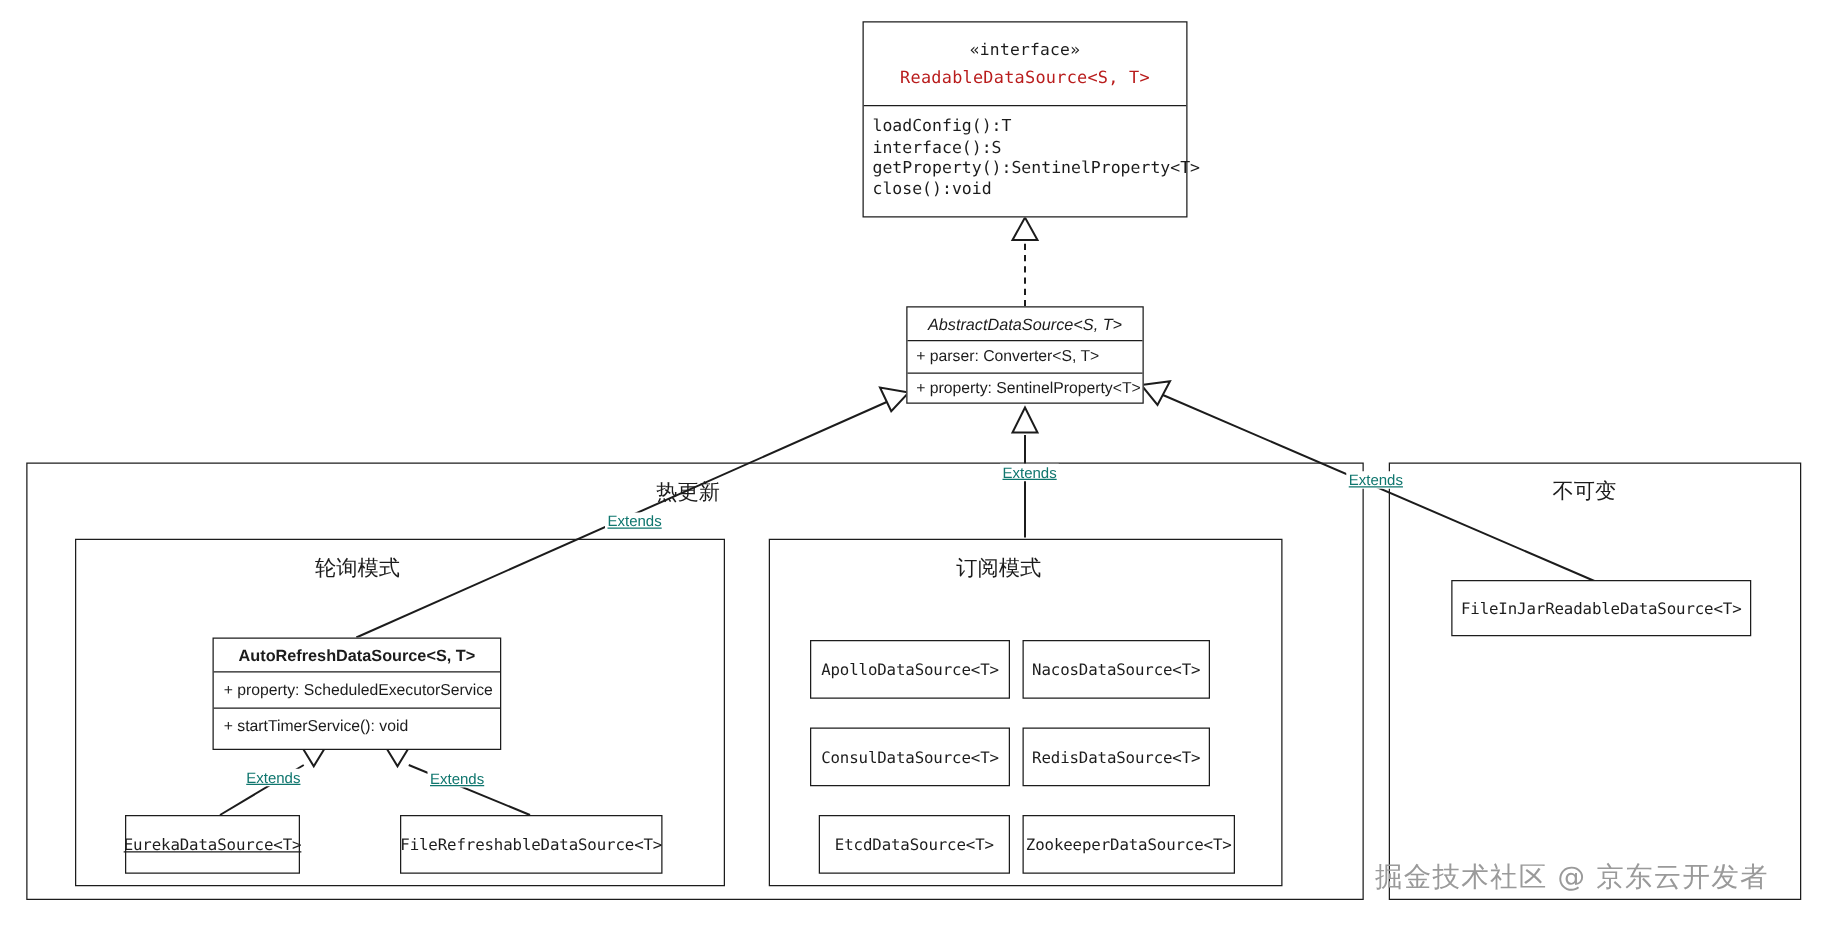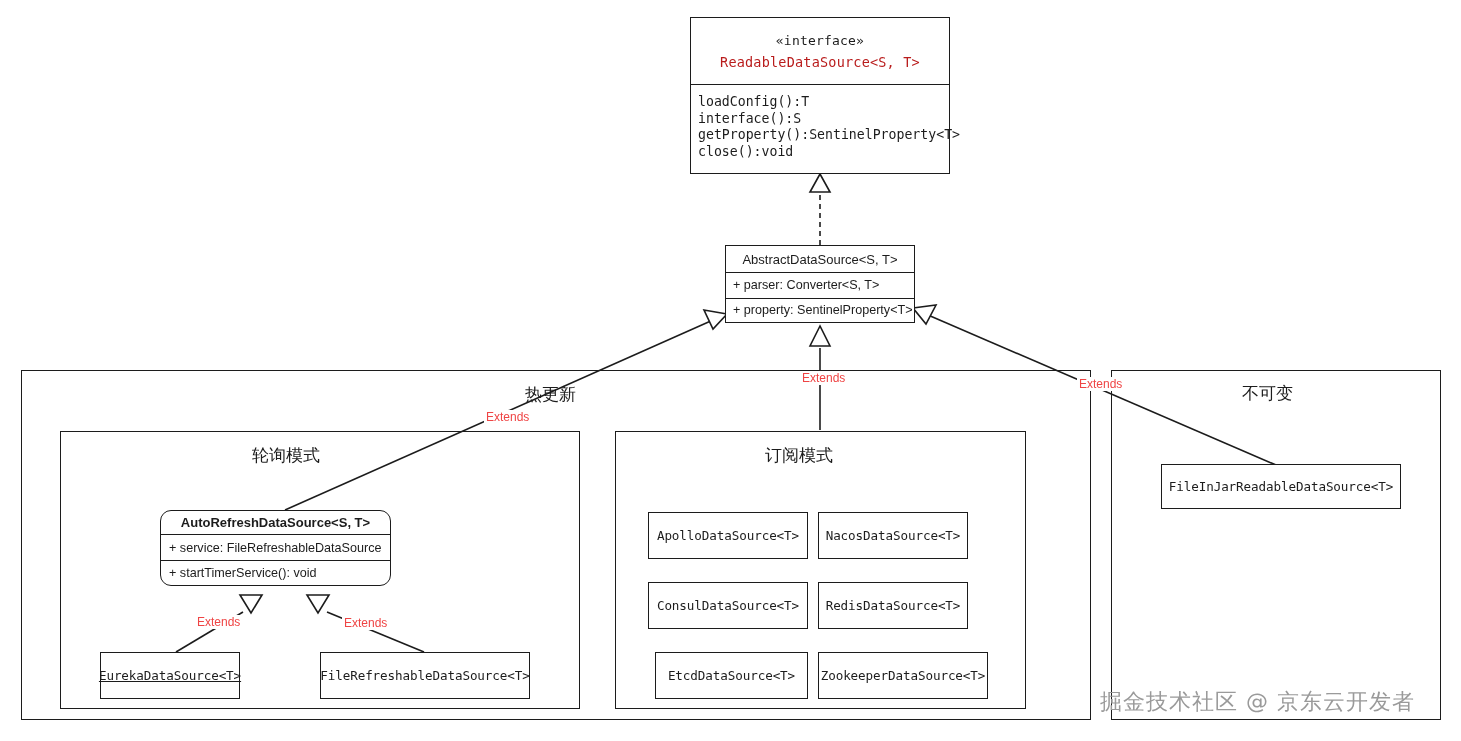--- a/index.html
+++ b/index.html
@@ -98,32 +98,33 @@
 
   
   #abstract-box {
     left: 725px; top: 245px; width: 190px; height: 78px;
   }
   #abstract-box .uml-header {
     height: 27px;
     font-size: 13px;
     justify-content: center;
     color: #1c1c1c;
+    font-style: italic;
   }
   #abstract-box .uml-compartment {
     height: 24.5px;
     padding-left: 7px;
     font-size: 12.6px;
     color: #1c1c1c;
     white-space: nowrap;
   }
 
   
   #autorefresh-box {
-    left: 160px; top: 510px; width: 231px; height: 76px; border-radius: 11px;
+    left: 170px; top: 510px; width: 231px; height: 90px;
   }
   #autorefresh-box .uml-header {
     height: 27px;
     font-size: 13px;
     font-weight: bold;
     color: #1c1c1c;
   }
   #autorefresh-box .uml-compartment {
     height: 28px;
     padding-left: 8px;
@@ -154,25 +155,26 @@
     font-family: "DejaVu Sans", "Liberation Sans", sans-serif;
     font-size: 17px;
     color: #1c1c1c;
     white-space: nowrap;
     line-height: 30px;
   }
   .edge-label {
     position: absolute;
     font-family: "Liberation Sans", "DejaVu Sans", sans-serif;
     font-size: 12px;
-    color: #ef4444;
+    color: #0f766e;
     white-space: nowrap;
     background: #ffffff;
     padding: 0 2px;
     line-height: 14px;
+    text-decoration: underline;
   }
   .watermark {
     position: absolute;
     font-family: "DejaVu Sans", "Liberation Sans", sans-serif;
     font-size: 22px;
     color: #9a9a9a;
     white-space: nowrap;
     letter-spacing: 1px;
   }
 </style>
@@ -222,21 +224,21 @@
   </div>
 
   <div class="container-box" id="hot-update-container" style="left:21px; top:370px; width:1070px; height:350px;"></div>
   <div class="group-title" style="left:525px; top:379px;">热更新</div>
 
   <div class="container-box" id="polling-container" style="left:60px; top:431px; width:520px; height:278px;"></div>
   <div class="group-title" style="left:252px; top:440px;">轮询模式</div>
 
   <div class="uml sans" id="autorefresh-box">
     <div class="uml-header">AutoRefreshDataSource&lt;S, T&gt;</div>
-    <div class="uml-compartment">+ service: FileRefreshableDataSource</div>
+    <div class="uml-compartment">+ property: ScheduledExecutorService</div>
     <div class="uml-compartment">+ startTimerService(): void</div>
   </div>
 
   <div class="leaf" style="left:100px; top:652px; width:140px; height:47px;text-decoration:underline;">EurekaDataSource&lt;T&gt;</div>
   <div class="leaf" style="left:320px; top:652px; width:210px; height:47px;">FileRefreshableDataSource&lt;T&gt;</div>
 
   <div class="container-box" id="subscription-container" style="left:615px; top:431px; width:411px; height:278px;"></div>
   <div class="group-title" style="left:765px; top:440px;">订阅模式</div>
 
   <div class="leaf" style="left:648px; top:512px; width:160px; height:47px;">ApolloDataSource&lt;T&gt;</div>

